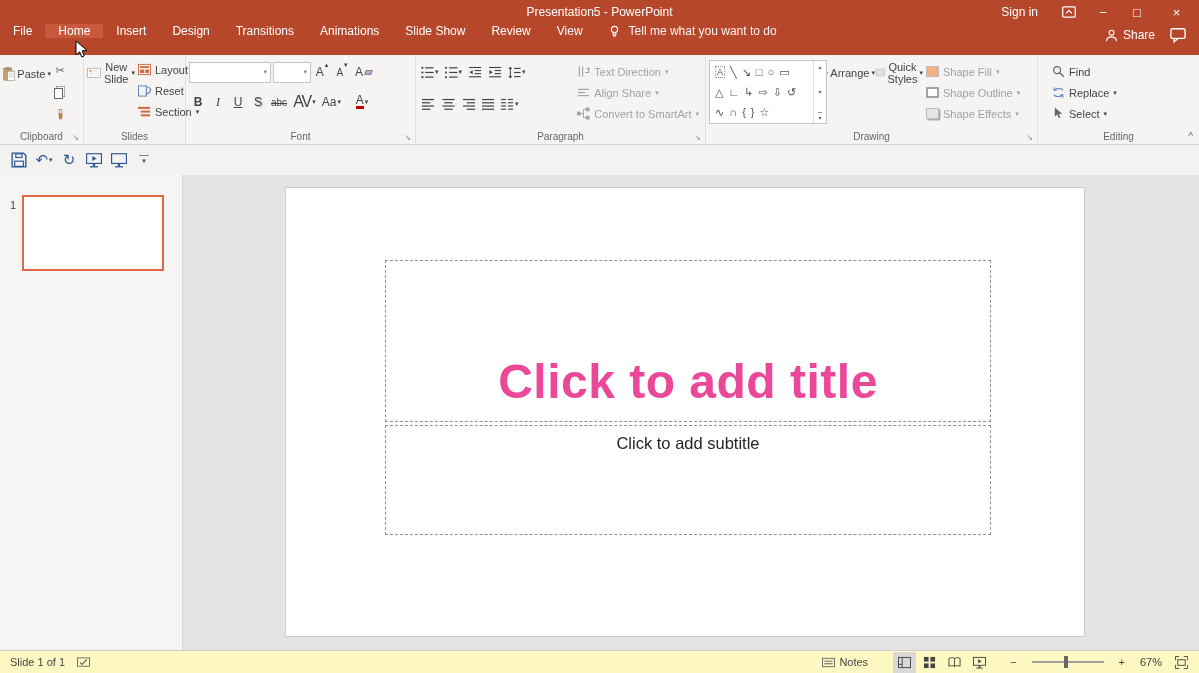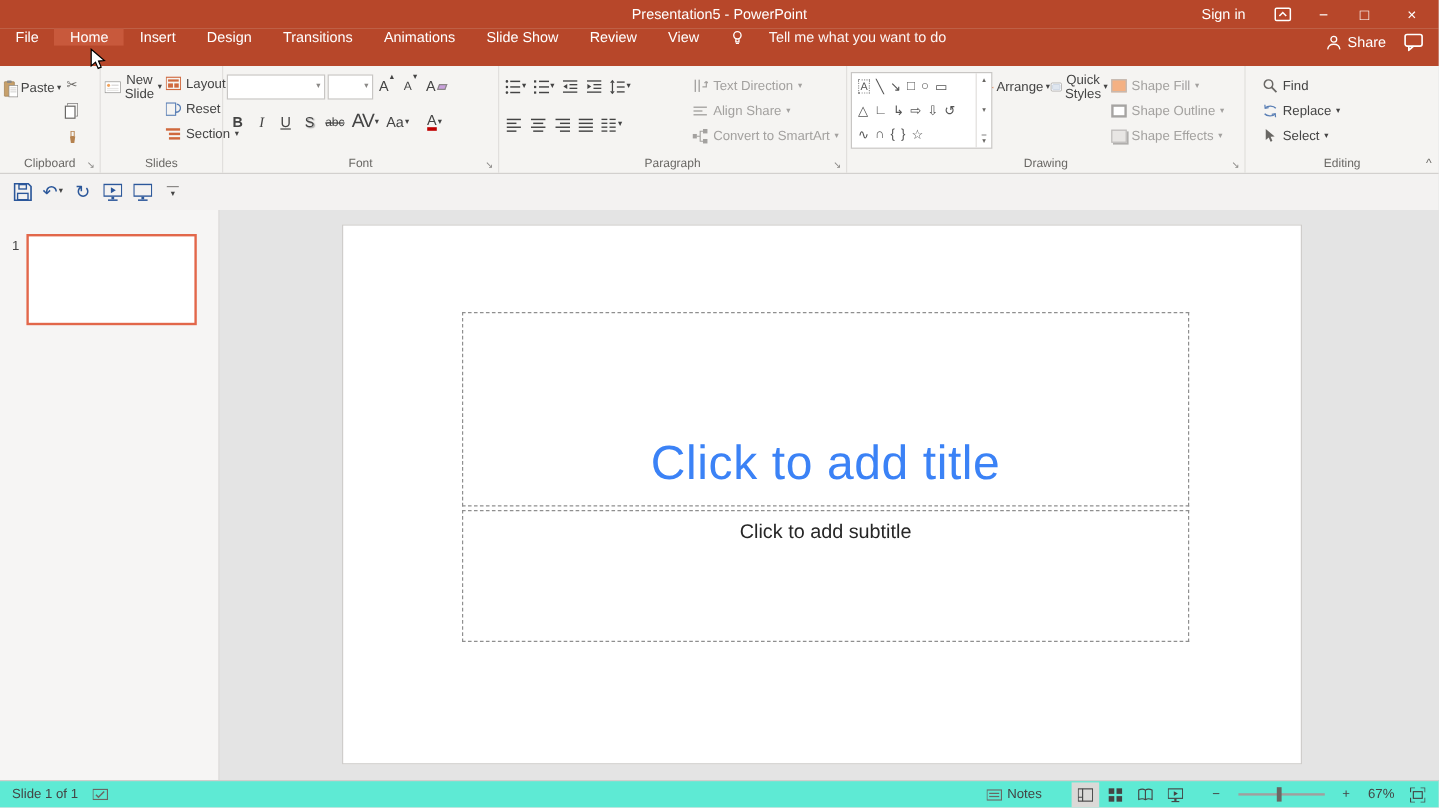--- a/index.html
+++ b/index.html
@@ -15,21 +15,21 @@
   .tb-title{position:absolute;left:0;right:0;text-align:center;pointer-events:none}
   .tb-right{margin-left:auto;display:flex;align-items:center;height:100%;position:relative;z-index:2}
   .signin{padding:0 14px}
   .tb-btn{width:34px;height:24px;display:flex;align-items:center;justify-content:center;font-size:13px;color:#fff}
   .tb-btn.close{width:45px}
 
   
   .tabrow{height:31px;background:var(--brand,#b7472a);display:flex;align-items:flex-start;color:#fff;font-size:12px}
   .tab{padding:0 13px;display:flex;align-items:center;white-space:nowrap}
   .tab.active{background:var(--brand-light,#c8593c)}
-  .tellme{display:flex;align-items:center;gap:20px;padding:0 12px;color:rgba(255,255,255,.95)}
+  .tellme{display:flex;align-items:center;gap:8px;padding:0 12px;color:rgba(255,255,255,.95)}
   .tabrow-right{margin-left:auto;display:flex;align-items:center;gap:6px;padding-right:10px}
   .share{display:flex;align-items:center;gap:5px;padding:0 6px}
   .cursor{position:absolute;left:75px;top:40px;z-index:60;pointer-events:none}
 
   
   .ribbon{height:90px;background:#f5f4f2;border-bottom:1px solid #d2d0ce;display:flex;position:relative;font-size:11px}
   .group{position:relative;border-right:1px solid #e1dfdd;padding:3px 3px 16px;display:flex;align-items:flex-start}
   .gl{position:absolute;bottom:2px;left:0;right:0;text-align:center;font-size:10px;color:#696764}
   .launcher{position:absolute;bottom:2px;right:4px;font-size:8px;color:#8a8886;line-height:8px}
   .bigbtn{display:flex;align-items:center;width:48px;padding-top:3px;gap:2px;font-size:11px;line-height:12px;text-align:center;color:#444}
@@ -68,26 +68,26 @@
 
   
   .workspace{display:flex;height:475px}
   .thumbs{width:183px;background:#f6f5f4;border-right:1px solid #d8d6d4;position:relative}
   .thumb-num{position:absolute;left:10px;top:24px;font-size:11px;color:#444}
   .thumb{position:absolute;left:22px;top:20px;width:142px;height:76px;background:#fff;border:2px solid var(--accent,#e2674a)}
   .canvas{flex:1;position:relative}
   .slide{position:absolute;left:102px;top:12px;width:800px;height:450px;background:#fff;border:1px solid #cfcdcb}
   .ph{position:absolute;border:1px dashed #8f8f8f;display:flex;justify-content:center}
   .ph-title{left:99px;top:72px;width:606px;height:162px;align-items:flex-end;padding-bottom:12px}
-  .ph-title span{font-size:40px;font-weight:400;letter-spacing:.5px;color:#3b82f6}
+  .ph-title span{font-size:48px;font-weight:700;letter-spacing:.5px;color:#ec4899}
   .ph-subtitle{left:99px;top:237px;width:606px;height:110px;align-items:flex-start;padding-top:8px}
   .ph-subtitle span{font-size:16.5px;color:#262626}
 
   
-  .statusbar{height:23px;background:#5eead4;border-top:1px solid #d0cecc;display:flex;align-items:center;font-size:11px;color:#444;padding:0 6px}
+  .statusbar{height:23px;background:#fef9c3;border-top:1px solid #d0cecc;display:flex;align-items:center;font-size:11px;color:#444;padding:0 6px}
   .sb-left{display:flex;align-items:center;gap:12px;padding-left:4px}
   .sb-right{margin-left:auto;display:flex;align-items:center;gap:2px}
   .sb-btn{height:21px;display:flex;align-items:center;justify-content:flex-start;padding:0 5px;gap:4px}
   .sb-btn.activeview{background:#dbd9d7}
   .zoom-track{width:72px;height:2px;background:#a19f9d;position:relative;margin:0 8px}
   .zoom-thumb{position:absolute;left:32px;top:-5px;width:4px;height:12px;background:#696764}
   .zoom-pct{min-width:28px;text-align:right;margin:0 6px 0 2px}
 </style>
 </head>
 <body>

